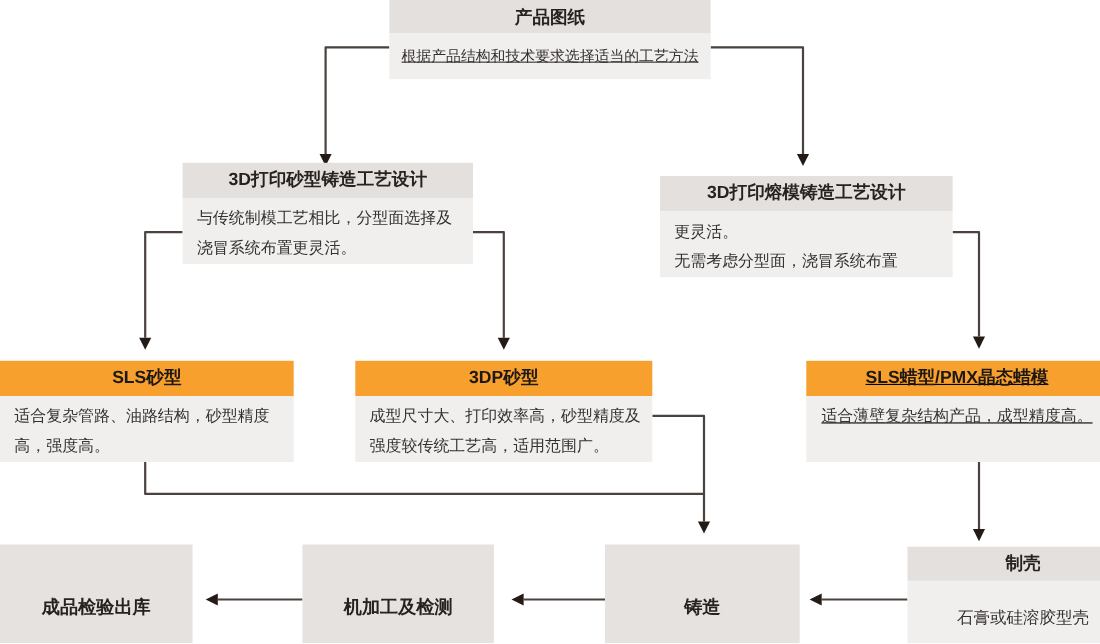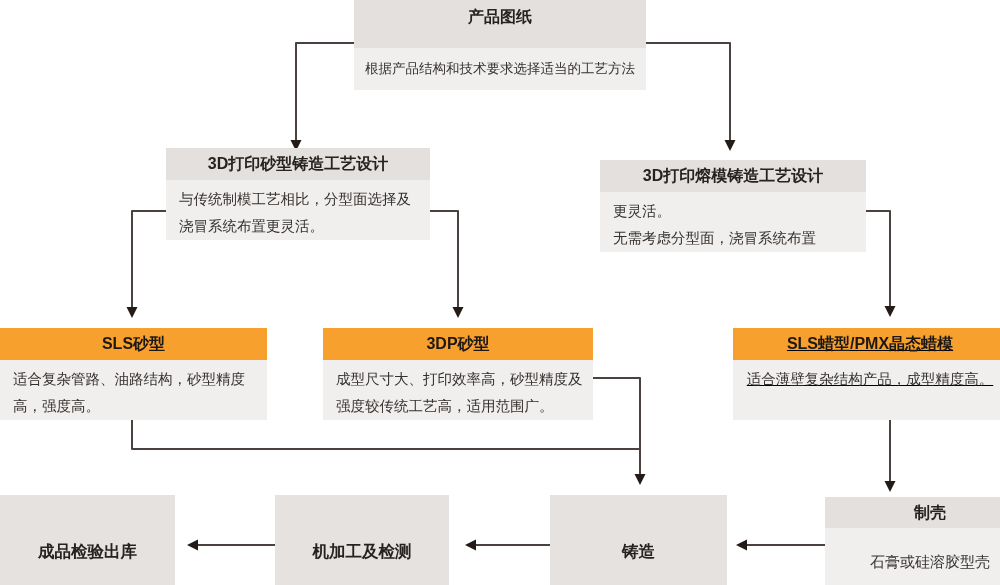--- a/index.html
+++ b/index.html
@@ -47,24 +47,24 @@
     box-sizing:border-box;
     background:var(--body-gray);
     color:var(--text-body);
     font-size:14.5px;line-height:27px;
     padding:6px 13px 0 13px;
     height:60px;
   }
   .bd .ln{ white-space:nowrap; }
   .bd.center{ text-align:center; }
   
-  .node.top .hdr{ height:48px;line-height:33px; }
+  .node.top .hdr{ height:30px;line-height:33px; }
   .node.top .bd{
     height:42px;line-height:42px;padding:0 2px;
-    font-size:13.5px;text-align:center;white-space:nowrap;
+    font-size:13.5px;text-align:center;white-space:nowrap;text-decoration:underline;
   }
   
   .node.shell .hdr{ height:31px;line-height:31px; }
   .node.shell .bd{
     height:57px;line-height:36px;padding:16px;
     text-align:center;white-space:nowrap;font-size:15px;
   }
   
   .plain{
     position:absolute;box-sizing:border-box;

